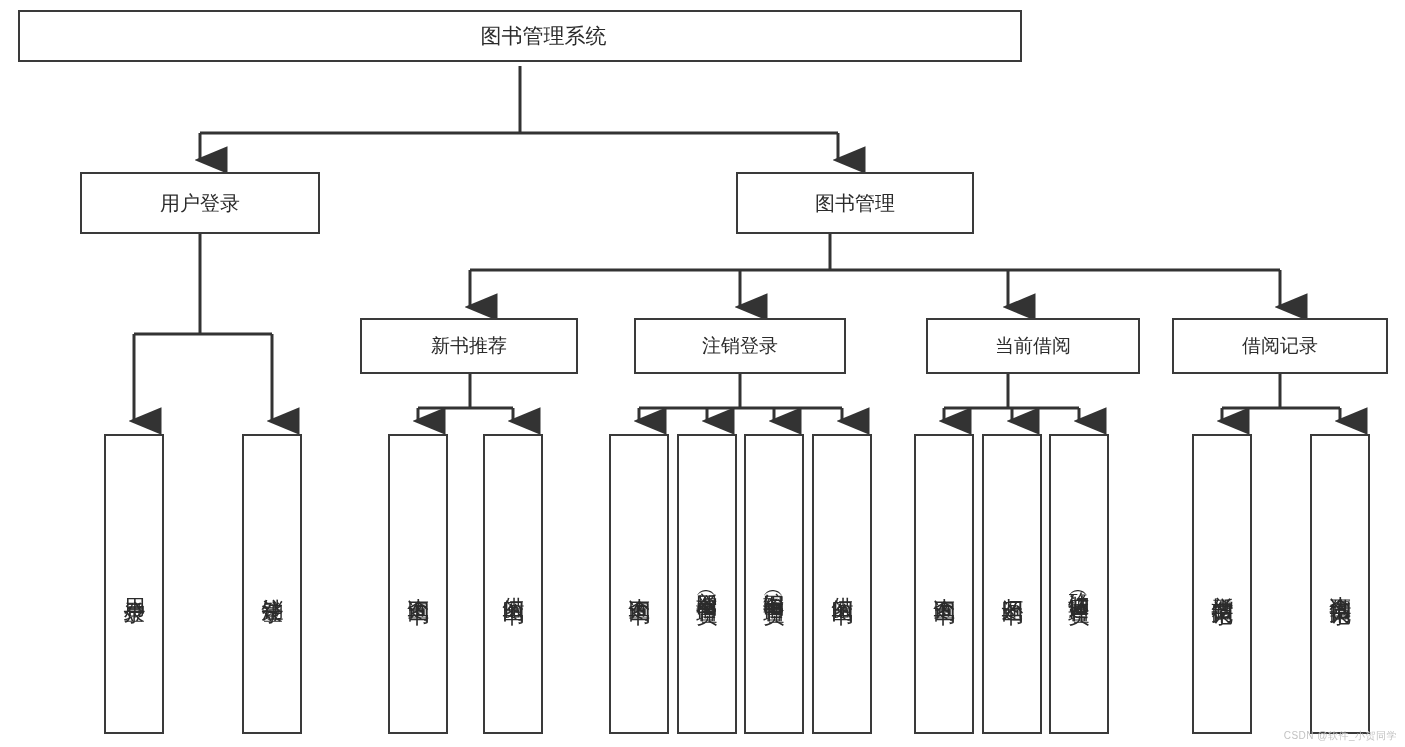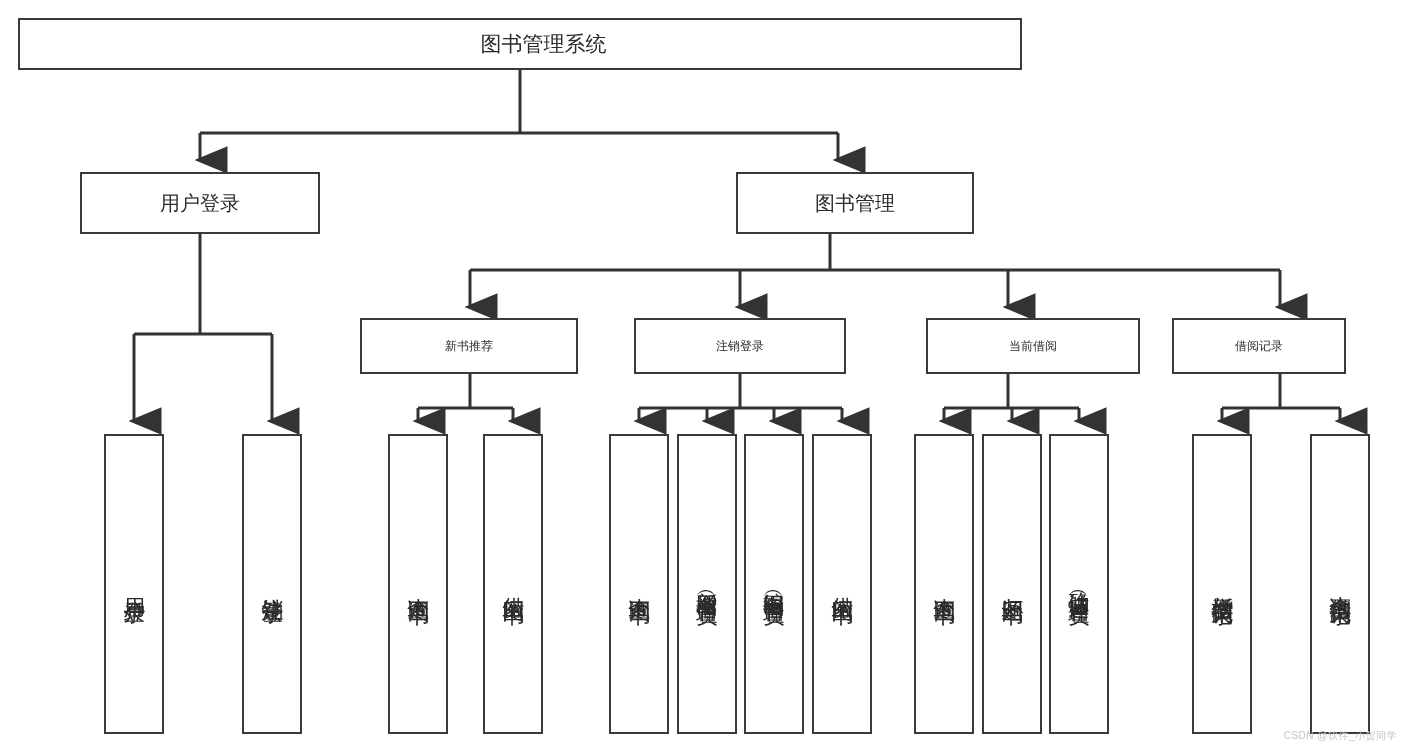--- a/index.html
+++ b/index.html
@@ -6,21 +6,21 @@
   html,body{margin:0;padding:0;background:#ffffff;}
   body{width:1405px;height:747px;font-family:"Liberation Sans","DejaVu Sans",sans-serif;overflow:hidden;}
   #stage{position:relative;width:1405px;height:747px;background:#ffffff;}
   svg#edges{position:absolute;left:0;top:0;width:1405px;height:747px;pointer-events:none;}
 
   .node{position:absolute;box-sizing:border-box;background:#ffffff;
         border:2px solid #3a3a3a;display:flex;align-items:center;justify-content:center;
         color:#2b2b2b;text-align:center;}
   .node.root{font-size:21px;}
   .node.lvl1{font-size:20px;}
-  .node.lvl2{font-size:12px;font-family:Liberation Mono, monospace;}
+  .node.lvl2{font-size:19px;font-family:Liberation Mono, monospace;}
 
   .leaf{position:absolute;box-sizing:border-box;background:#ffffff;
         border:2px solid #3a3a3a;display:flex;align-items:center;justify-content:center;
         color:#2b2b2b;}
   .leaf .vtxt{
       writing-mode:vertical-rl;
       text-orientation:upright;
       font-size:22px;
       line-height:1.22;
       letter-spacing:2px;
@@ -82,41 +82,41 @@
       <path d="M 1012 408 L 1012 421" marker-end="url(#arrow)"></path>
       <path d="M 1079 408 L 1079 421" marker-end="url(#arrow)"></path>
 
       <path d="M 1280 374 L 1280 408"></path>
       <path d="M 1222 408 L 1340 408"></path>
       <path d="M 1222 408 L 1222 421" marker-end="url(#arrow)"></path>
       <path d="M 1340 408 L 1340 421" marker-end="url(#arrow)"></path>
     </g>
   </svg>
 
-  <div class="node root" style="left:18px;top:18px;width:1004px;height:52px;padding-left:47px;">
+  <div class="node root" style="left:18px;top:10px;width:1004px;height:52px;padding-left:47px;">
     <span>图书管理系统</span>
   </div>
 
   <div class="node lvl1" style="left:80px;top:172px;width:240px;height:62px;">
     <span>用户登录</span>
   </div>
   <div class="node lvl1" style="left:712px;top:172px;width:238px;height:62px;margin-left:24px;">
     <span>图书管理</span>
   </div>
 
   <div class="node lvl2" style="left:360px;top:318px;width:218px;height:56px;">
     <span>新书推荐</span>
   </div>
   <div class="node lvl2" style="left:634px;top:318px;width:212px;height:56px;">
     <span>注销登录</span>
   </div>
   <div class="node lvl2" style="left:902px;top:318px;width:214px;height:56px;margin-left:24px;">
     <span>当前借阅</span>
   </div>
-  <div class="node lvl2" style="left:1172px;top:318px;width:174px;height:56px;">
+  <div class="node lvl2" style="left:1172px;top:318px;width:216px;height:56px;">
     <span>借阅记录</span>
   </div>
 
   <div class="leaf" style="left:104px;top:434px;width:60px;height:300px;">
     <span class="vtxt">用户登录</span>
   </div>
   <div class="leaf" style="left:242px;top:434px;width:60px;height:300px;">
     <span class="vtxt">注销登录</span>
   </div>
 

